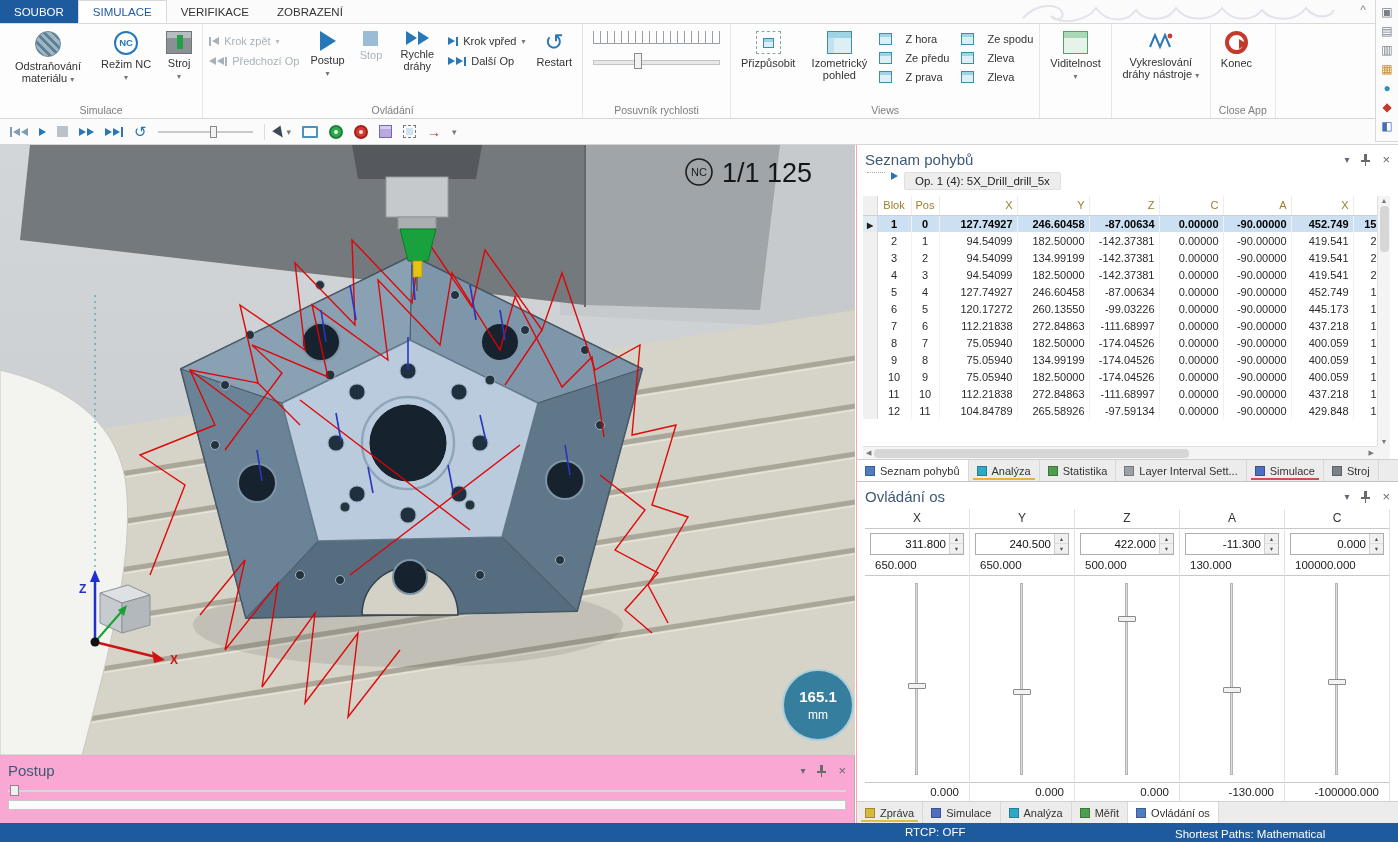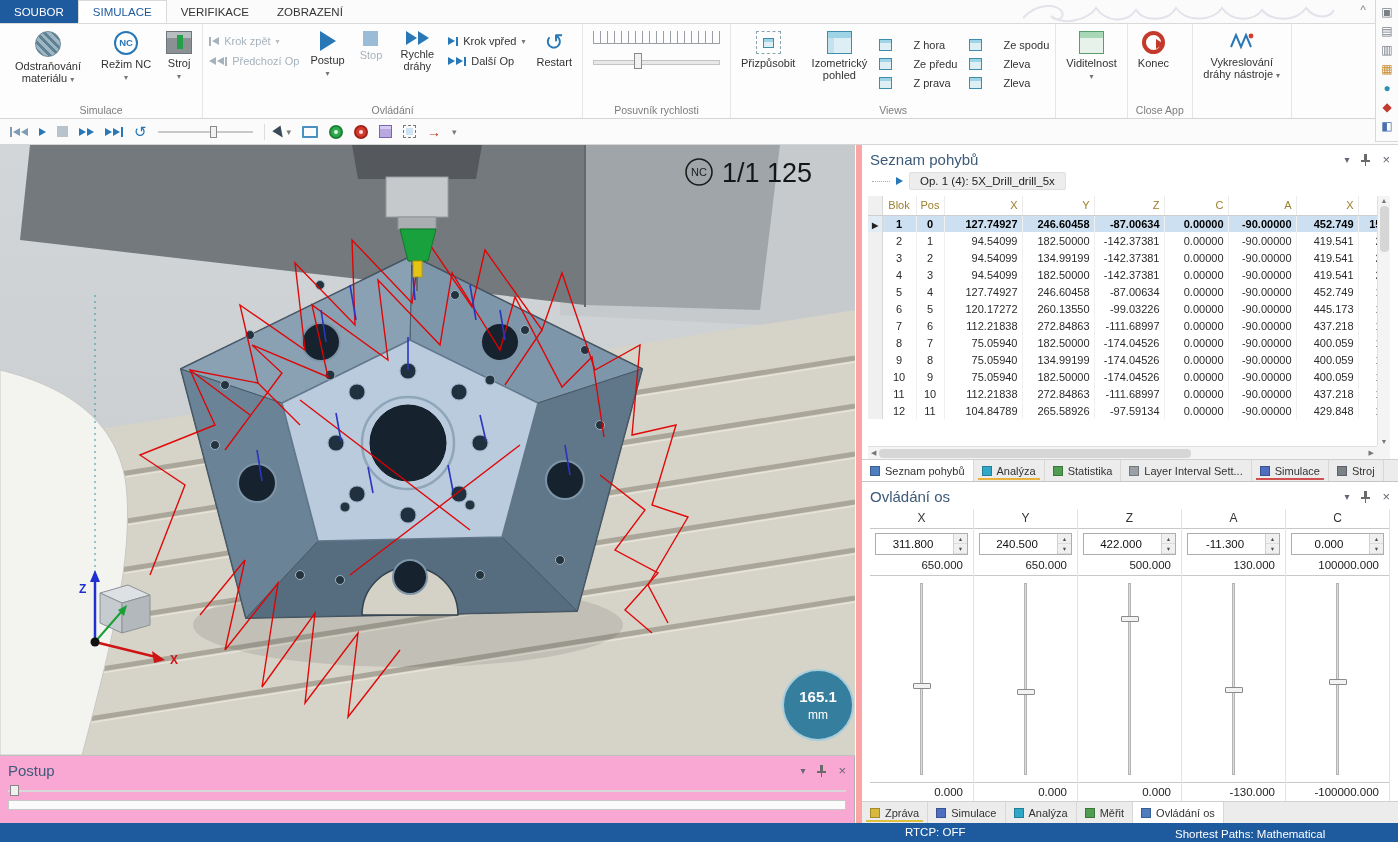--- a/index.html
+++ b/index.html
@@ -48,21 +48,21 @@
 .ruler{height:13px;margin:4px 4px 0;border-bottom:1px solid #9aa0a6;background:repeating-linear-gradient(90deg,#9aa0a6 0 1px,transparent 1px 7px)}
 .speed-track{position:relative;height:18px;margin:8px 4px 0}
 .speed-track::before{content:"";position:absolute;left:0;right:0;top:8px;height:3px;background:#e8e8e8;border:1px solid #c4c4c4}
 .speed-thumb{position:absolute;left:32%;top:1px;width:8px;height:16px;background:#f2f2f2;border:1px solid #8a8a8a}
 
 .ic-cube{width:13px;height:12px;background:#ddeef5;border:1px solid #3f8dad;box-shadow:inset 0 3px 0 #9fd3e6;flex:none}
 .ic-iso{width:25px;height:23px;background:#ddeef5;border:1px solid #3f8dad;box-shadow:inset 0 6px 0 #9fd3e6,inset 6px 0 0 #c3e2ee}
 .ic-fit{width:25px;height:23px;border:1px dashed #8aa4b0;display:flex;align-items:center;justify-content:center}
 .ic-fit .ic-cube{width:11px;height:10px}
 .views-grid{display:grid;grid-template-rows:repeat(3,18px);grid-auto-flow:column;column-gap:12px;row-gap:1px;padding-top:6px}
-.vbtn{display:flex;align-items:flex-end;gap:21px;font-size:11px;color:#333}
+.vbtn{display:flex;align-items:flex-start;gap:13px;font-size:11px;color:#333}
 
 .ic-vis{width:25px;height:23px;background:#e7f2ea;border:1px solid #57a06b;box-shadow:inset 0 6px 0 #a9d8b6}
 .ic-close-app{width:23px;height:23px;border:4px solid #c3392a;border-radius:50%;position:relative}
 .ic-close-app::after{content:"";position:absolute;right:-8px;top:4px;border:5px solid transparent;border-left:8px solid #c3392a}
 
 
 .toolbar2{position:absolute;left:0;top:119px;width:1398px;height:26px;background:#fbfbfb;border-bottom:1px solid #d5d5d5;display:flex;align-items:center;gap:11px;padding:0 10px;z-index:3}
 .t2{display:flex;align-items:center;gap:1px}
 .t2 .vb{height:10px}
 .sep{width:1px;height:16px;background:#ddd}
@@ -77,31 +77,31 @@
 .dot::after{content:"";position:absolute;left:3px;top:3px;width:4px;height:4px;border-radius:50%;background:rgba(255,255,255,.85)}
 .ic-cube3{width:13px;height:13px;background:#b9a8e0;border:1px solid #7a65b5;box-shadow:inset 0 3px 0 #d6cbf0}
 .ic-select{width:13px;height:13px;border:1px dashed #777;background:linear-gradient(#cfe3f2,#cfe3f2) center/7px 7px no-repeat}
 .exit-arrow{color:#c03020;font-weight:bold;font-size:14px}
 .t2dd{color:#777;font-size:9px}
 
 
 .viewport{position:absolute;left:0;top:145px;width:855px;height:610px;background:#cdd0d2;overflow:hidden}
 
 
-.rightpane{position:absolute;left:856px;top:145px;width:542px;height:678px;border-left:6px solid #fca5a5;background:#fff;display:flex;flex-direction:column}
+.rightpane{position:absolute;left:856px;top:145px;width:542px;height:678px;border-left:1px solid #fca5a5;background:#fff;display:flex;flex-direction:column}
 .panel-head{display:flex;align-items:center;padding:6px 8px 2px}
 .ptitle{font-size:15px;color:#3d5a78}
 .hicons{margin-left:auto;display:flex;gap:11px;align-items:center;color:#667}
 .hic{font-size:10px;color:#667;cursor:default}
 .pin-icon{position:relative;width:11px;height:13px;display:inline-block}
 .pin-icon::before{content:"";position:absolute;left:4px;top:1px;width:3px;height:6px;background:#6a6a6a}
 .pin-icon::after{content:"";position:absolute;left:1px;top:7px;width:9px;height:2px;background:#6a6a6a}
 .pin-icon i{position:absolute;left:5px;top:9px;width:1px;height:4px;background:#6a6a6a}
 .movements{height:337px;border-bottom:1px solid #c4c4c4;display:flex;flex-direction:column}
-.tree-row{display:flex;align-items:center;gap:6px;margin:2px 8px 2px 10px;font-size:11.5px;color:#222}
+.tree-row{display:flex;align-items:flex-start;gap:6px;margin:2px 8px 2px 10px;font-size:11.5px;color:#222}
 .tree-guide{width:18px;border-top:1px dotted #aaa}
 .tree-label{background:#ededed;border:1px solid #e0e0e0;border-radius:2px;padding:2px 10px}
 .gridwrap{position:relative;margin:4px 8px 0 6px;padding-right:14px;padding-bottom:13px;flex:1}
 table.mv{width:100%;border-collapse:collapse;table-layout:fixed;font-size:11px;color:#2b2b2b}
 table.mv th{color:#9c7f2c;font-weight:normal;border-bottom:1px solid #cfcfcf;border-right:1px solid #ececec;padding:2px 4px;text-align:right;height:19px;overflow:hidden}
 table.mv th:nth-child(-n+3){text-align:center}
 table.mv td{padding:1px 4px;text-align:right;border-right:1px solid #f0f0f0;white-space:nowrap;overflow:hidden;height:17px}
 table.mv td:nth-child(2),table.mv td:nth-child(3){text-align:center}
 td.gut,th.gut{background:#f0f0f0;border-right:1px solid #d8d8d8 !important}
 tbody tr:first-of-type td{background:#cde0f2;font-weight:bold;color:#000}
@@ -117,27 +117,27 @@
 .btab{display:flex;align-items:center;gap:5px;padding:0 8px;border-right:1px solid #d8d8d8;color:#333;position:relative;background:#ececec;white-space:nowrap}
 .btab.active{background:#fff}
 .tab-ic{width:10px;height:10px;border:1px solid rgba(0,0,0,.25);flex:none}
 .tab-ul{position:absolute;left:4px;right:4px;bottom:1px;height:2px}
 
 .axispanel{flex:1;display:flex;flex-direction:column}
 .axis-grid{display:flex;margin:2px 8px 0;flex:1}
 .axis-grid>div{flex:1;display:flex;flex-direction:column;border-right:1px solid #e2e2e2;position:relative}
 .axis-name{text-align:center;font-size:12px;color:#333;padding:2px 0 3px;border-bottom:1px solid #c8c8c8}
 .axis-spin{display:flex;margin:4px 5px 2px;border:1px solid #abadb3;background:#fff;height:22px}
-.axis-val{flex:1;text-align:center;padding:4px 3px 0 0;font-size:11.5px;color:#111;overflow:hidden}
+.axis-val{flex:1;text-align:right;padding:4px 3px 0 0;font-size:11.5px;color:#111;overflow:hidden}
 .spin-btns{width:14px;border-left:1px solid #d0d0d0;display:flex;flex-direction:column}
 .sb{flex:1;display:flex;align-items:center;justify-content:center;background:#f0f0f0;border-bottom:1px solid #ddd}
 .sb::after{font-size:5.5px;color:#555}
 .sb-up::after{content:"▲"}
 .sb-dn::after{content:"▼"}
-.axis-limit{text-align:right;padding:2px 10px 4px;font-size:11.5px;color:#222;border-bottom:1px solid #c8c8c8}
+.axis-limit{text-align:left;padding:2px 10px 4px;font-size:11.5px;color:#222;border-bottom:1px solid #c8c8c8}
 .axis-slider{flex:1;position:relative;margin:4px 0}
 .strack{position:absolute;left:50%;top:3px;bottom:3px;width:3px;margin-left:-2px;background:#dcdcdc;border:1px solid #b4b4b4}
 .sthumb{position:absolute;left:50%;margin-left:-9px;width:18px;height:6px;background:#f2f2f2;border:1px solid #8a8a8a;border-radius:1px}
 .axis-grid>div:nth-of-type(1) .sthumb{top:52%}
 .axis-grid>div:nth-of-type(2) .sthumb{top:55%}
 .axis-grid>div:nth-of-type(3) .sthumb{top:18%}
 .axis-grid>div:nth-of-type(4) .sthumb{top:54%}
 .axis-grid>div:nth-of-type(5) .sthumb{top:50%}
 .axis-bottom{text-align:right;padding:3px 10px;font-size:11.5px;color:#222;border-top:1px solid #c8c8c8}
 
@@ -316,39 +316,39 @@
       <div class="bbtn">
         <span class="ic-vis"></span>
         <span><span>Viditelnost</span><br><span class="dd">▾</span></span>
       </div>
     </div>
     <div class="glabel"></div>
   </div>
 
   <div class="rgroup">
     <div class="grow">
-      <div class="bbtn">
-        <span class="ic-close-app"></span>
-        <span>Konec</span>
-      </div>
-    </div>
-    <div class="glabel">Close App</div>
-  </div>
-
-  <div class="rgroup">
-    <div class="grow">
       <div class="bbtn" style="width:86px">
         <svg width="26" height="22" viewBox="0 0 26 22">
           <polyline points="2,16 7,4 12,16 17,4 22,16" stroke="#2878b8" fill="none" stroke-width="2"></polyline>
           <circle cx="22" cy="5" r="2.4" fill="#d23b2f"></circle>
         </svg>
         <span><span>Vykreslování dráhy nástroje</span> <span class="dd">▾</span></span>
       </div>
     </div>
     <div class="glabel"></div>
+  </div>
+
+  <div class="rgroup">
+    <div class="grow">
+      <div class="bbtn">
+        <span class="ic-close-app"></span>
+        <span>Konec</span>
+      </div>
+    </div>
+    <div class="glabel">Close App</div>
   </div>
 </div>
 
 <div class="toolbar2">
   <span class="t2" style="color:#7d9cb5">
       <span class="vb"></span>
       <span class="tri-l"></span>
       <span class="tri-l"></span>
     </span>
   <span class="t2 blue">

